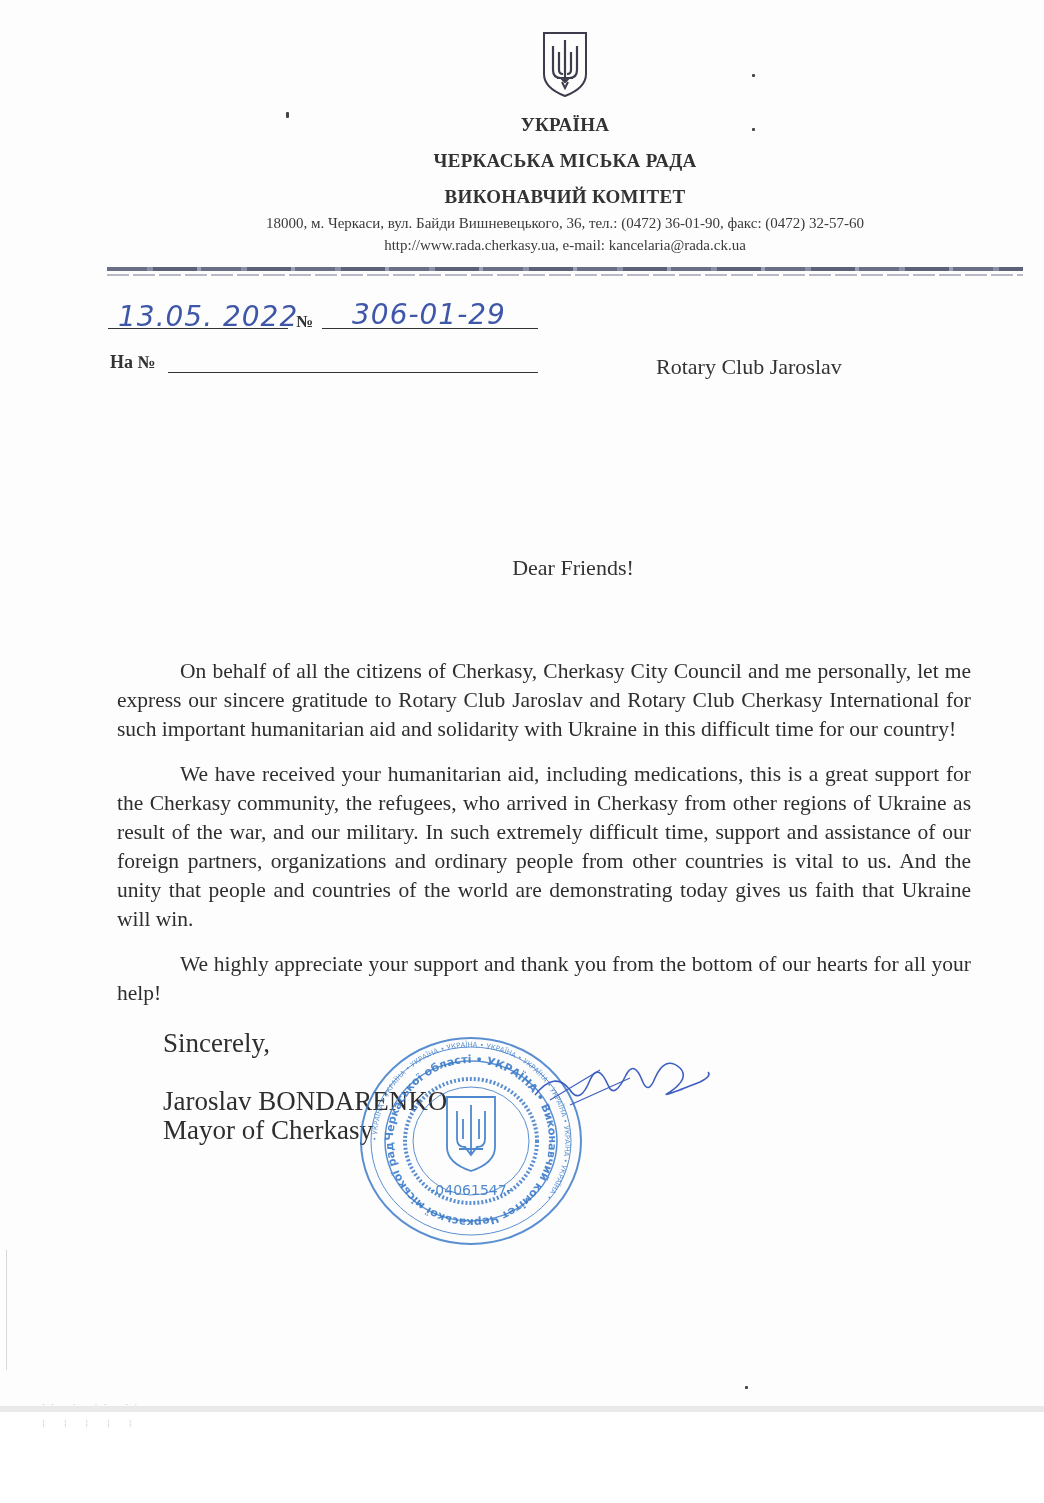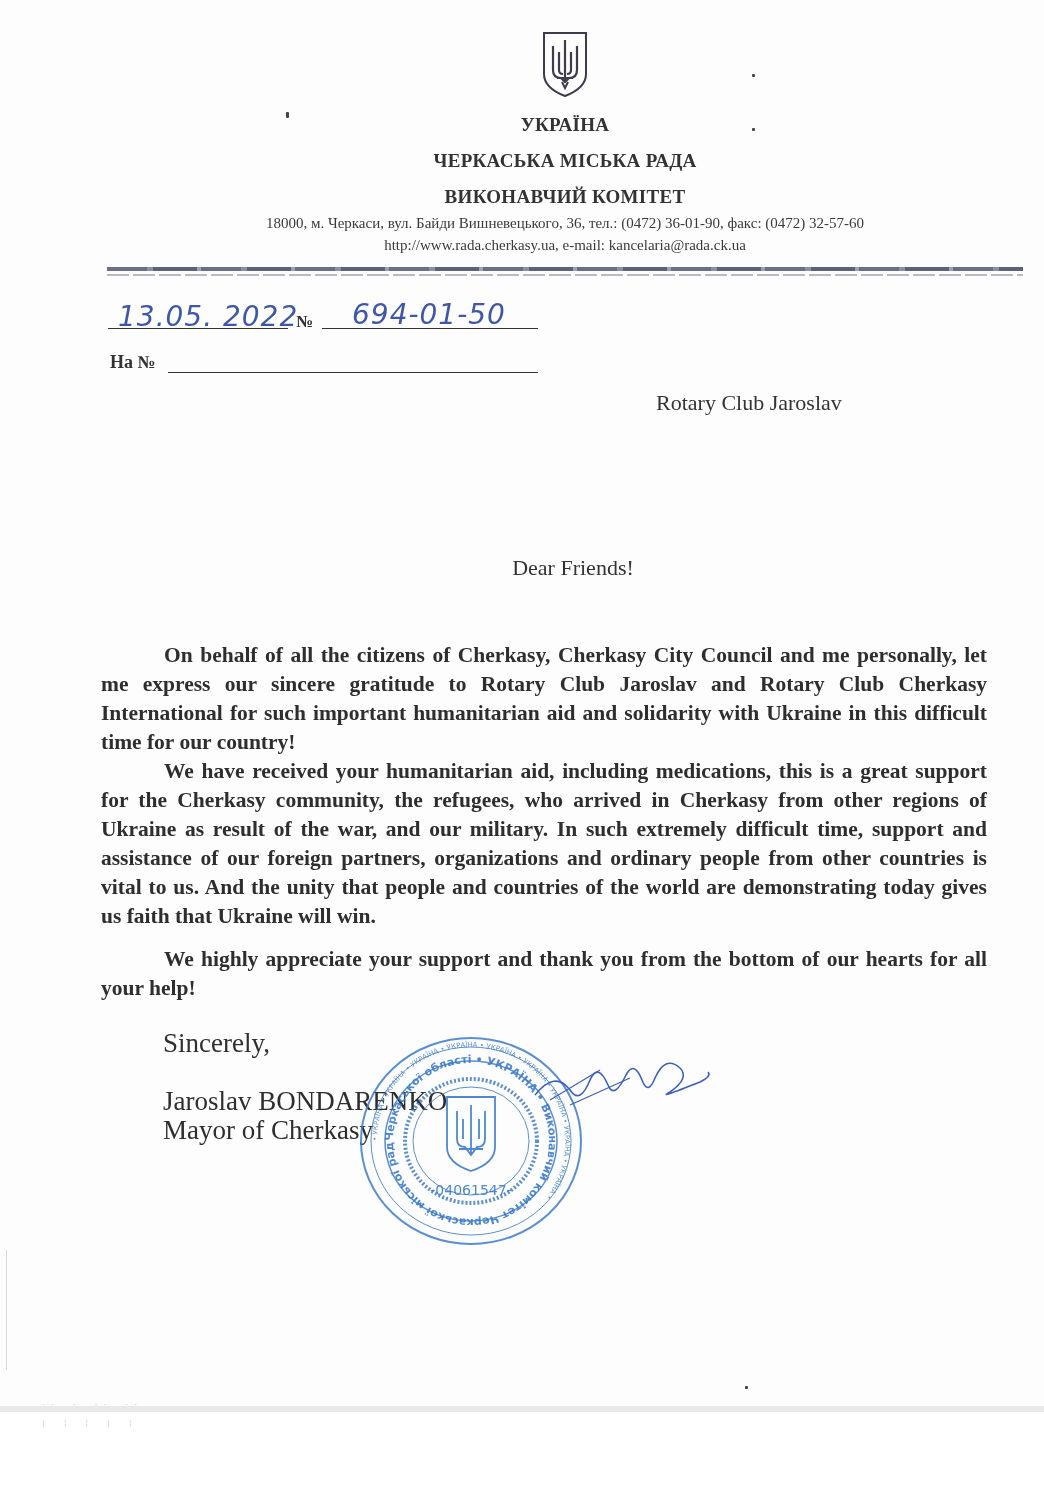--- a/index.html
+++ b/index.html
@@ -11,24 +11,24 @@
     .bottom-strip { position: absolute; left: 0; bottom: 0; width: 1044px; height: 6px; background: #e9e9e9; }
     .coat { position: absolute; left: 541px; top: 30px; width: 48px; height: 68px; }
     .hdr { position: absolute; left: 0; width: 1130px; text-align: center; font-weight: bold; font-size: 19px; color: #333; letter-spacing: 0.3px; }
     .addr { position: absolute; left: 0; width: 1130px; text-align: center; font-size: 15px; color: #3a3a3a; }
     .rule { position: absolute; left: 107px; width: 916px; }
     .rule1 { top: 267px; height: 4px; background: repeating-linear-gradient(90deg, #6a6f86 0 40px, #8b90a6 40px 46px, #5e6278 46px 90px, #a0a0b5 90px 94px); }
     .rule2 { top: 274px; height: 2px; background: repeating-linear-gradient(90deg, #b8bac8 0 22px, #fff 22px 26px); }
     .reg-line { position: absolute; border-bottom: 1px solid #333; }
     .handwritten { position: absolute; font-family: "DejaVu Sans", sans-serif; font-style: italic; color: #3f57a8; font-size: 28px; letter-spacing: 1px; }
     .label { position: absolute; font-weight: bold; font-size: 18px; color: #333; }
-    .recipient { position: absolute; left: 656px; font-size: 22px; color: #333; line-height: 29px; margin-top: 36px; }
+    .recipient { position: absolute; left: 656px; font-size: 22px; color: #333; line-height: 29px; }
     .salutation { position: absolute; left: 0; width: 1146px; text-align: center; font-size: 22px; color: #333; top: 555px; }
     .body-text { position: absolute; left: 101px; width: 886px; font-size: 21.5px; line-height: 29px; color: #2e2e2e; text-align: justify; }
-    .body-text p { margin: 0; text-indent: 63px; font-weight: bold; }
+    .body-text p { margin: 16px; text-indent: 63px; }
     .closing { position: absolute; left: 163px; font-size: 27px; color: #2e2e2e; line-height: 29px; }
     .stamp { position: absolute; left: 357px; top: 1035px; width: 228px; height: 212px; }
     .signature { position: absolute; left: 530px; top: 1050px; width: 185px; height: 70px; }
     .speck { position: absolute; width: 3px; height: 3px; background: #444; border-radius: 1px; }
     .faint-marks { position: absolute; left: 42px; top: 1400px; font-size: 11px; color: #cfcfcf; letter-spacing: 6px; line-height: 16px; font-family: "DejaVu Sans Mono", monospace; }
     .edge-line { position: absolute; left: 6px; top: 1250px; width: 1px; height: 120px; background: #d8d8d8; }
   </style>
 </head>
 <body>
 
@@ -46,21 +46,21 @@
   <div class="addr" style="top:215px;">18000, м. Черкаси, вул. Байди Вишневецького, 36, тел.: (0472) 36-01-90, факс: (0472) 32-57-60</div>
   <div class="addr" style="top:237px;">http://www.rada.cherkasy.ua, e-mail: kancelaria@rada.ck.ua</div>
 
   <div class="rule rule1"></div>
   <div class="rule rule2"></div>
 
   <div class="reg-line" style="left:108px; top:328px; width:180px;"></div>
   <div class="handwritten" style="left:118px; top:300px;">13.05. 2022</div>
   <div class="label" style="left:296px; top:312px; font-size:17px;">№</div>
   <div class="reg-line" style="left:322px; top:328px; width:216px;"></div>
-  <div class="handwritten" style="left:352px; top:298px;">694-01-50</div>
+  <div class="handwritten" style="left:352px; top:298px;">306-01-29</div>
 
   <div class="label" style="left:110px; top:352px;">На №</div>
   <div class="reg-line" style="left:168px; top:372px; width:370px;"></div>
 
   <div class="recipient" style="top:352px;">
     <div>Rotary Club Jaroslav</div>
   </div>
 
   <div class="salutation">Dear Friends!</div>
 

